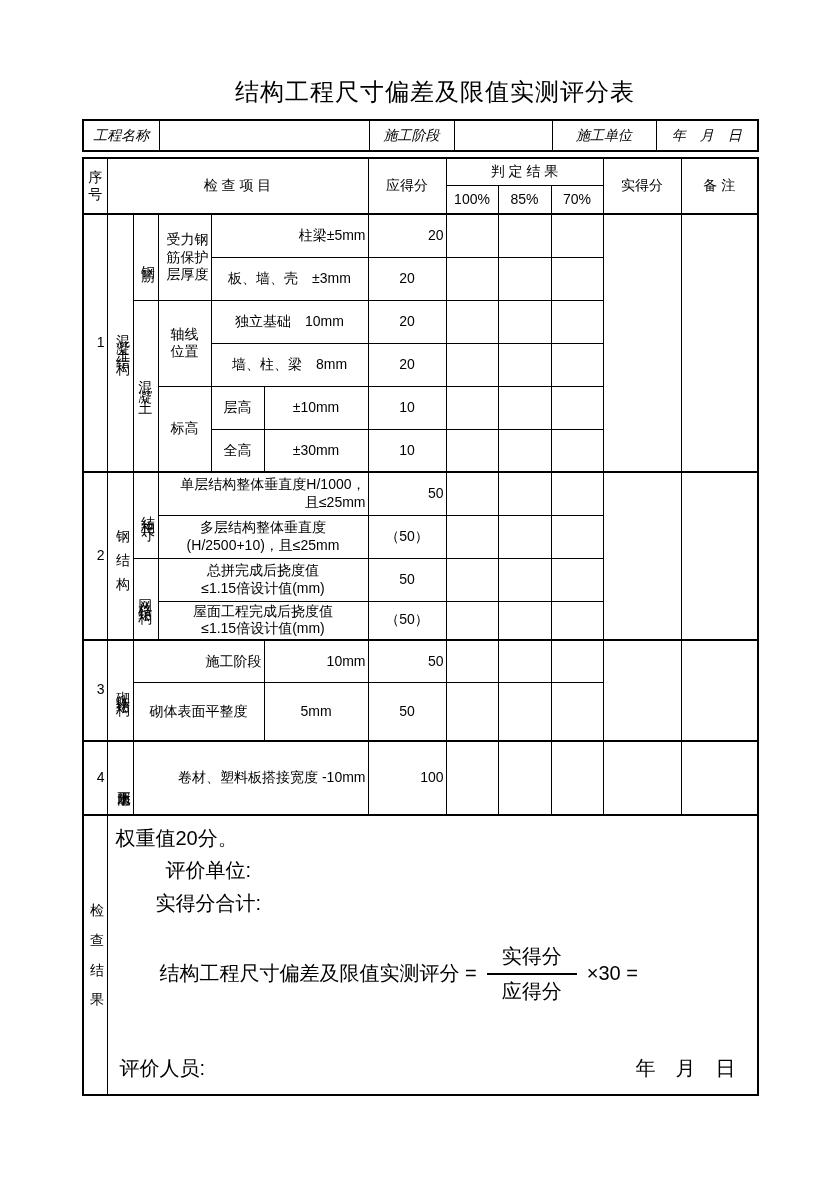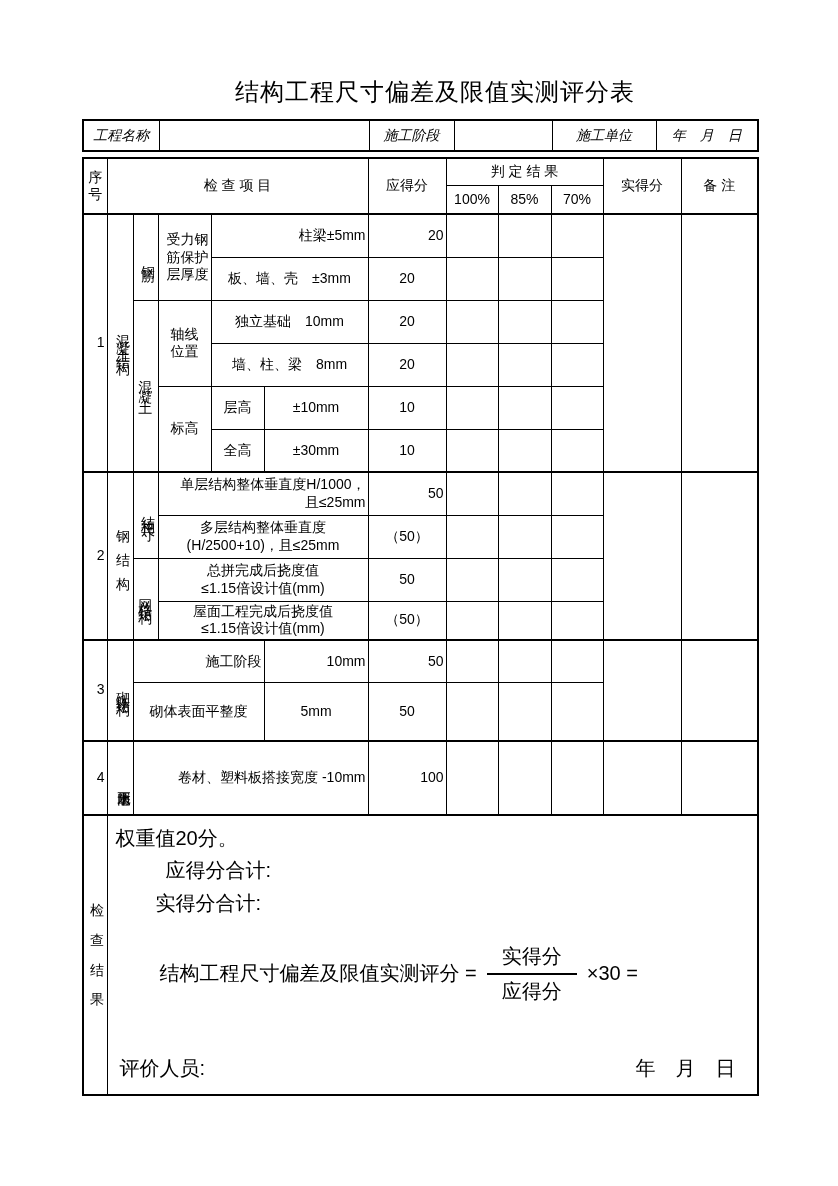--- a/index.html
+++ b/index.html
@@ -220,21 +220,21 @@
     <td></td>
     <td></td>
     <td></td>
     <td></td>
   </tr>
 
   <tr class="sec" style="height:280px">
     <td><span class="v ls30">检查结果</span></td>
     <td colspan="11" class="footer-cell">
       <div class="abs" style="left:8px;top:10px">权重值20分。</div>
-      <div class="abs" style="left:58px;top:42px">应得分合计:</div>
+      <div class="abs" style="left:58px;top:42px">评价单位:</div>
       <div class="abs" style="left:48px;top:75px">实得分合计:</div>
       <div class="abs formula-row" style="left:52px;top:128px">
         <span>结构工程尺寸偏差及限值实测评分 =</span>
         <span class="frac">
           <span class="num">实得分</span>
           <span class="den">应得分</span>
         </span>
         <span>×30 =</span>
       </div>
       <div class="abs" style="left:12px;top:240px">评价人员:</div>

